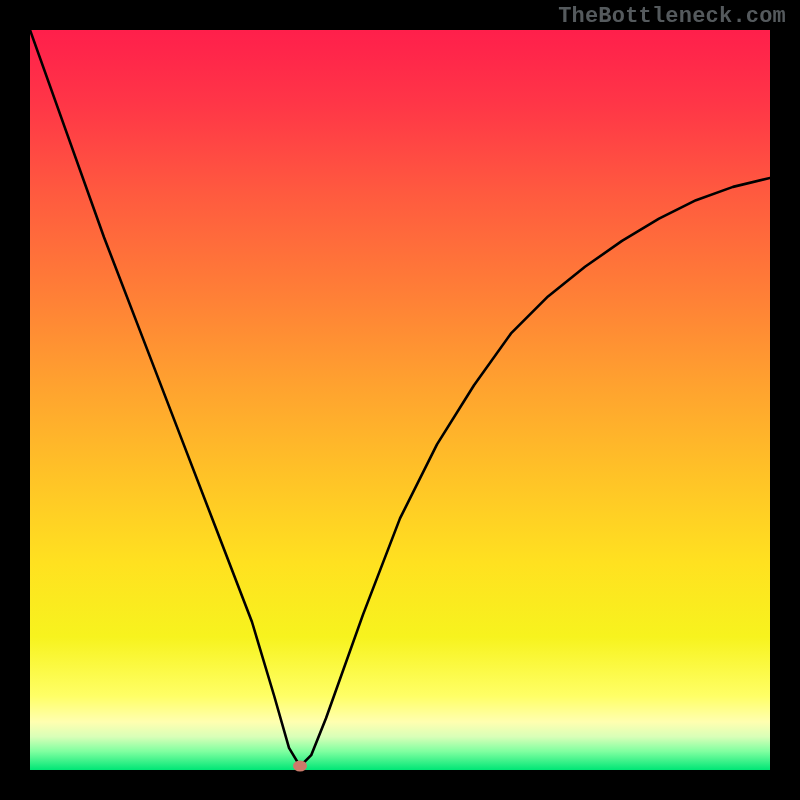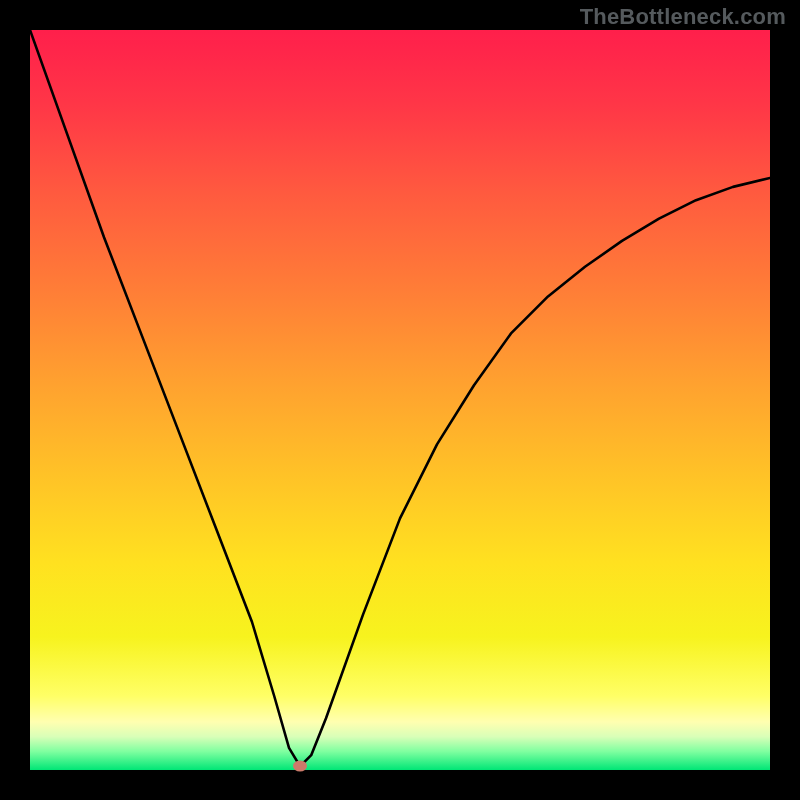--- a/index.html
+++ b/index.html
@@ -20,20 +20,21 @@
   .watermark {
     position: absolute;
     top: 4px;
     right: 14px;
     color: #555a5d;
     font-size: 22px;
     font-weight: 600;
     letter-spacing: 0.2px;
     z-index: 5;
     user-select: none;
+    font-family: Liberation Mono, monospace;
   }
   .plot {
     position: absolute;
     left: 30px;
     top: 30px;
     width: 740px;
     height: 740px;
     z-index: 1;
   }
   .curve {

